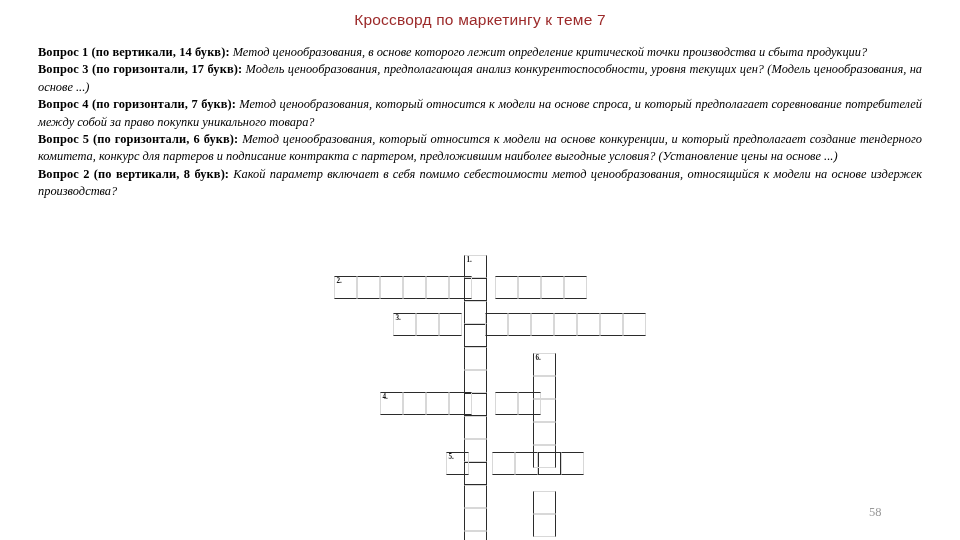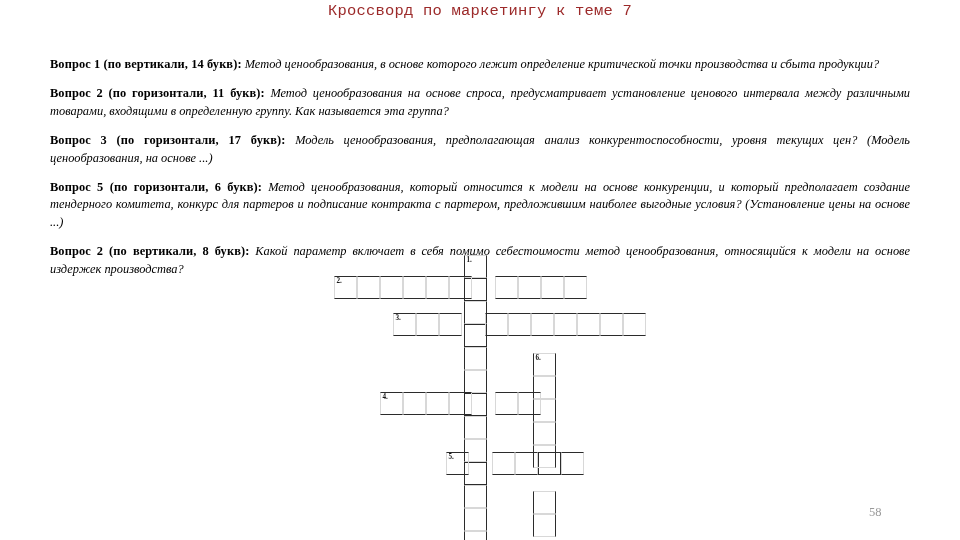--- a/index.html
+++ b/index.html
@@ -19,44 +19,44 @@
     position: relative;
     width: 960px;
     height: 540px;
     background: #ffffff;
   }
 
   
   #title {
     position: absolute;
     left: 0;
-    top: 2px;
+    top: 11px;
     width: 960px;
     text-align: center;
-    font-family: Liberation Mono, monospace;
+    font-family: Liberation Sans, sans-serif;
     font-size: 15.5px;
     color: #9c2a2a;
     letter-spacing: 0.2px;
     white-space: nowrap;
   }
 
   
   #questions {
     position: absolute;
     left: 38px;
     top: 44px;
     width: 884px;
     font-size: 12.4px;
     line-height: 17.4px;
     color: #000000;
     text-align: justify;
     text-justify: inter-word;
   }
   .q {
-    margin: 12px;
+    margin: 0;
     text-align: justify;
     text-justify: inter-word;
   }
   .q-label {
     font-weight: bold;
     font-style: normal;
     letter-spacing: 0.1px;
   }
   .q-body {
     font-style: italic;
@@ -100,22 +100,22 @@
 </style>
 </head>
 <body>
 
 <div id="slide">
 
   <div id="title">Кроссворд по маркетингу к теме 7</div>
 
   <div id="questions">
     <p class="q"><span class="q-label">Вопрос 1 (по вертикали, 14 букв):</span> <span class="q-body">Метод ценообразования, в основе которого лежит определение критической точки производства и сбыта продукции?</span></p>
-    <p class="q"><span class="q-label">Вопрос 2 (по горизонтали, 11 букв):</span> <span class="q-body">Метод ценообразования на основе спроса, предусматривает установление ценового интервала между различными товарами, входящими в определенную группу. Как называется эта группа?</span></p>
     <p class="q"><span class="q-label">Вопрос 3 (по горизонтали, 17 букв):</span> <span class="q-body">Модель ценообразования, предполагающая анализ конкурентоспособности, уровня текущих цен? (Модель ценообразования, на основе ...)</span></p>
+    <p class="q"><span class="q-label">Вопрос 4 (по горизонтали, 7 букв):</span> <span class="q-body">Метод ценообразования, который относится к модели на основе спроса, и который предполагает соревнование потребителей между собой за право покупки уникального товара?</span></p>
     <p class="q"><span class="q-label">Вопрос 5 (по горизонтали, 6 букв):</span> <span class="q-body">Метод ценообразования, который относится к модели на основе конкуренции, и который предполагает создание тендерного комитета, конкурс для партеров и подписание контракта с партером, предложившим наиболее выгодные условия? (Установление цены на основе ...)</span></p>
     <p class="q"><span class="q-label">Вопрос 2 (по вертикали, 8 букв):</span> <span class="q-body">Какой параметр включает в себя помимо себестоимости метод ценообразования, относящийся к модели на основе издержек производства?</span></p>
   </div>
 
   <div id="grid">
       <div class="cell" style="left: 464px; top: 255px; width: 23px; height: 23px; border-width: 1px; border-style: solid; border-color: rgb(216, 216, 216) rgb(43, 43, 43);">
         <span class="num">1.</span>
       </div>
       <div class="cell" style="left: 464px; top: 278px; width: 23px; height: 23px; border-width: 1px; border-style: solid; border-color: rgb(43, 43, 43);"></div>
       <div class="cell" style="left: 464px; top: 301px; width: 23px; height: 23px; border-width: 1px; border-style: solid; border-color: rgb(216, 216, 216) rgb(43, 43, 43);"></div>

